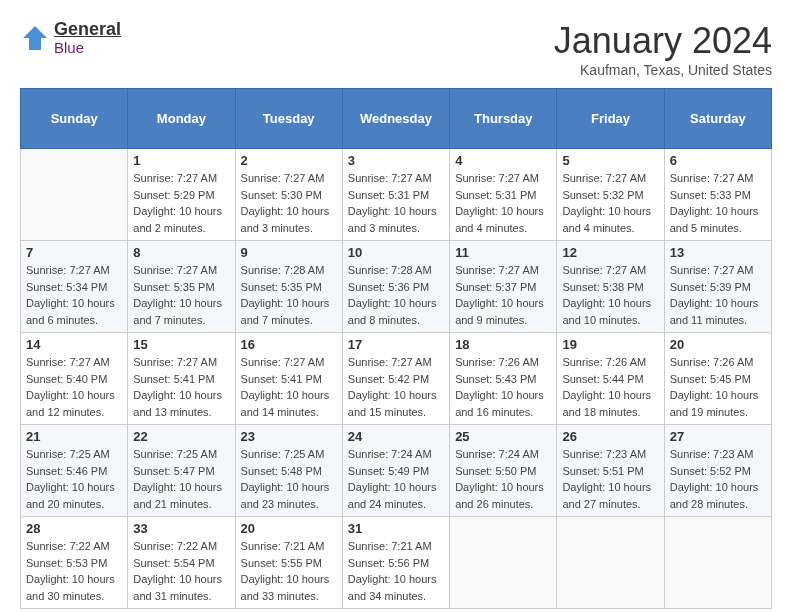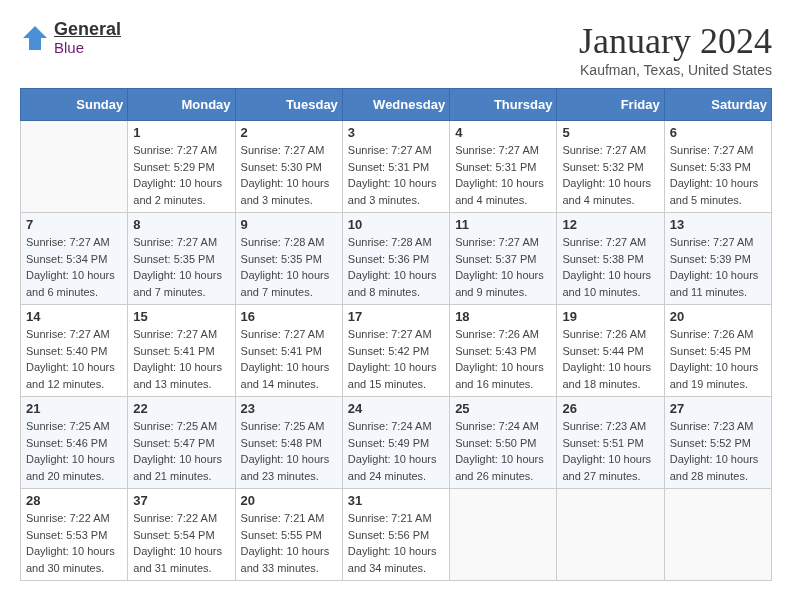--- a/index.html
+++ b/index.html
@@ -41,36 +41,35 @@
       height: 30px;
       margin-right: 4px;
     }
     .title-block {
       text-align: right;
     }
     .month-title {
       font-size: 36px;
       font-weight: normal;
       color: #333;
-      font-family: Liberation Serif, serif;
     }
     .location {
       font-size: 14px;
       color: #555;
     }
     .calendar-table {
       width: 100%;
       border-collapse: collapse;
       table-layout: fixed;
     }
     .calendar-table thead tr th {
       background-color: #4a7fc1;
       color: #fff;
-      padding: 8px 4px;
-      text-align: right;
+      padding: 22px 4px;
+      text-align: center;
       font-size: 13px;
       border: 1px solid #3a6aaa;
     }
     .calendar-table tbody tr td {
       border: 1px solid #ccc;
       vertical-align: top;
       padding: 4px 5px;
       font-size: 11px;
       color: #333;
       height: 90px;
@@ -330,21 +329,21 @@
       </tr>
       <tr class="week-row">
         <td>
           <span class="day-number">28</span>
           <div class="day-info" style="white-space: pre-line;">Sunrise: 7:22 AM
 Sunset: 5:53 PM
 Daylight: 10 hours
 and 30 minutes.</div>
         </td>
         <td>
-          <span class="day-number">37</span>
+          <span class="day-number">33</span>
           <div class="day-info" style="white-space: pre-line;">Sunrise: 7:22 AM
 Sunset: 5:54 PM
 Daylight: 10 hours
 and 31 minutes.</div>
         </td>
         <td>
           <span class="day-number">20</span>
           <div class="day-info" style="white-space: pre-line;">Sunrise: 7:21 AM
 Sunset: 5:55 PM
 Daylight: 10 hours

